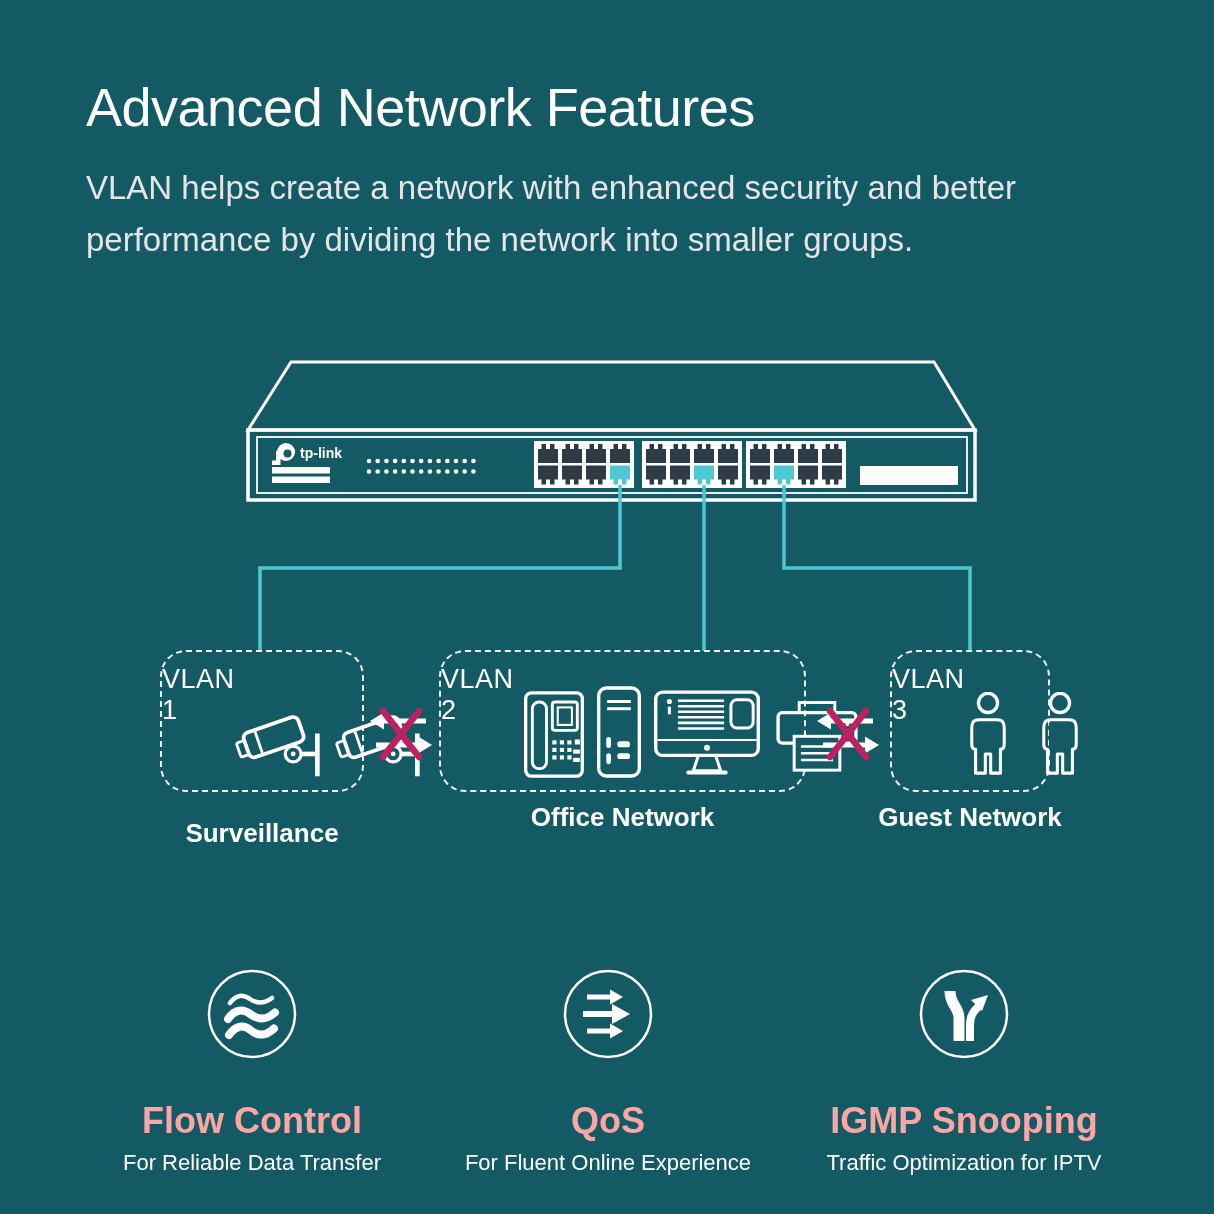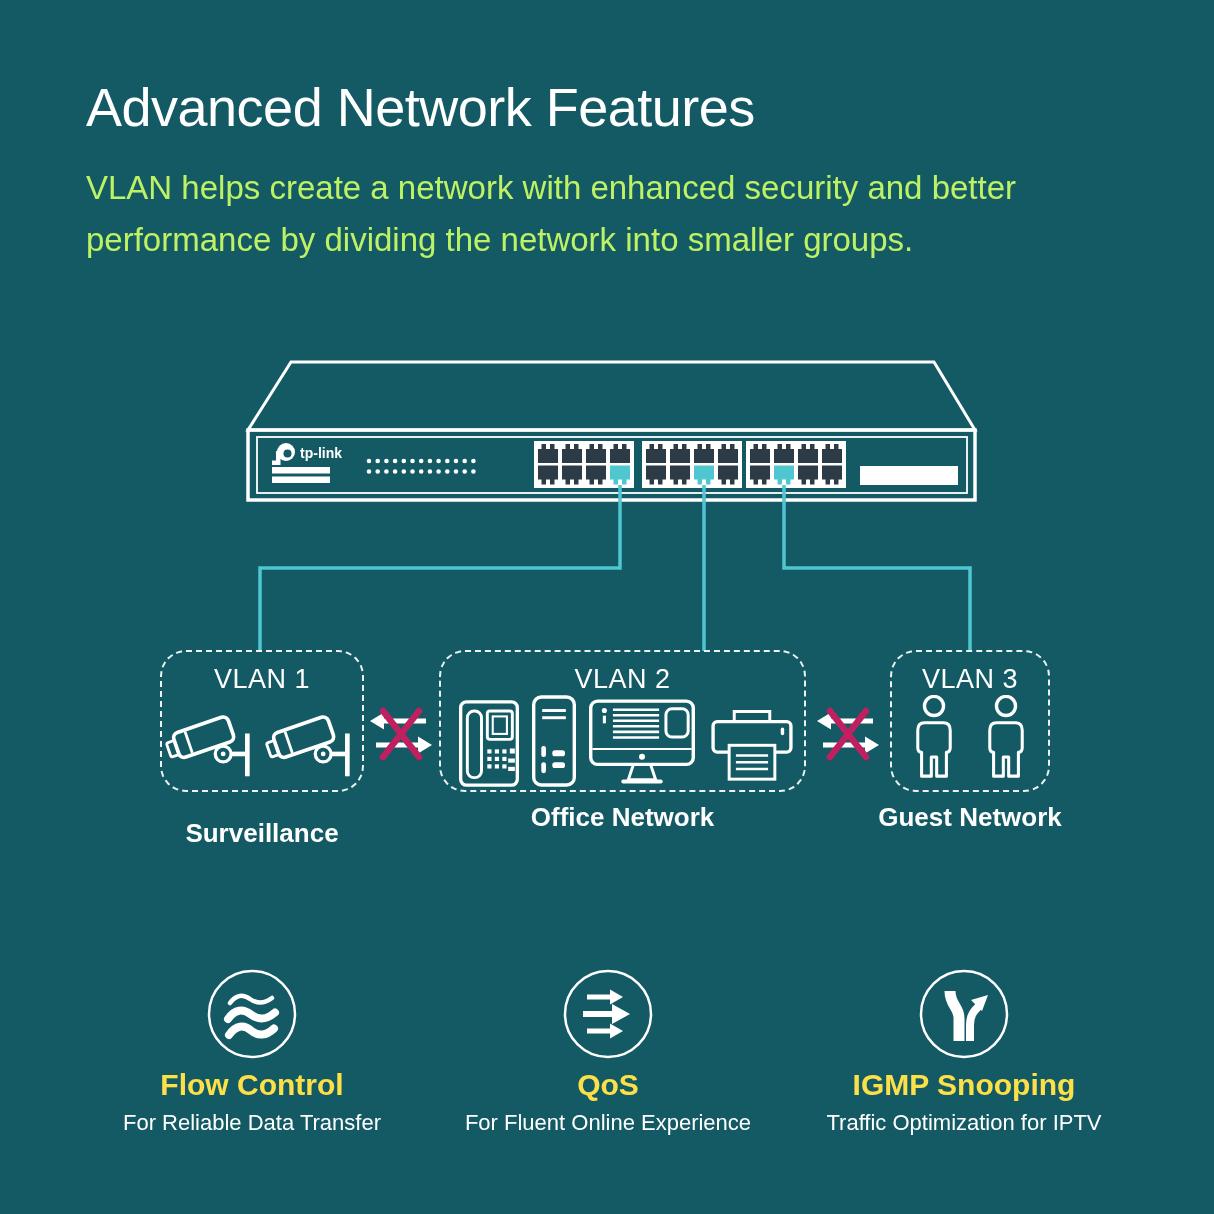--- a/index.html
+++ b/index.html
@@ -7,27 +7,27 @@
     position:relative;width:1214px;height:1214px;overflow:hidden;
     background:#135A65;color:#fff;
     font-family:"Liberation Sans", sans-serif;
   }
   .page-title{
     position:absolute;left:86px;top:76px;margin:0;
     font-size:54px;font-weight:300;letter-spacing:-0.5px;color:#fff;text-align:right;
   }
   .page-subtitle{
     position:absolute;left:86px;top:162px;margin:0;width:1080px;
-    font-size:33px;font-weight:300;line-height:52px;color:#bef264;
+    font-size:33px;font-weight:300;line-height:52px;color:#e5e5e5;
   }
   .switch-svg{position:absolute;left:0;top:0;}
   .vlan-box{
     position:absolute;top:650px;height:142px;box-sizing:border-box;
     border:2px dashed rgba(255,255,255,0.92);border-radius:26px;
-    display:flex;flex-direction:column;align-items:center;
+    display:flex;flex-direction:row;
   }
   .vlan-box .vlan-title{
     margin-top:12px;font-size:27px;font-weight:400;color:#fff;letter-spacing:0.5px;
   }
   .vlan-icons{
     flex:1;display:flex;align-items:flex-end;justify-content:center;
     padding-bottom:10px;
   }
   #vlan-box-1{left:160px;width:204px;}
   #vlan-box-2{left:439px;width:367px;}
@@ -45,21 +45,21 @@
   .blocked{position:absolute;top:707px;}
   #blocked-1{left:368px;}
   #blocked-2{left:815px;}
   .feature{
     position:absolute;top:968px;width:360px;
     display:flex;flex-direction:column;align-items:center;text-align:center;
   }
   #feature-1{left:72px;}
   #feature-2{left:428px;align-items:center;}
   #feature-3{left:784px;}
-  .feature-title{margin:8px 0 0 0;font-size:30px;font-weight:bold;color:#fde047;}
+  .feature-title{margin:40px 0 0 0;font-size:36px;font-weight:bold;color:#fca5a5;}
   .feature-subtitle{margin:8px 0 0 0;font-size:22px;font-weight:300;color:#ffffff;}
   svg{display:block;}
 </style>
 </head>
 <body>
 
 <div class="canvas">
 
   <h1 class="page-title">Advanced Network Features</h1>
   <p class="page-subtitle"><span>VLAN helps create a network with enhanced security and better</span><br>

